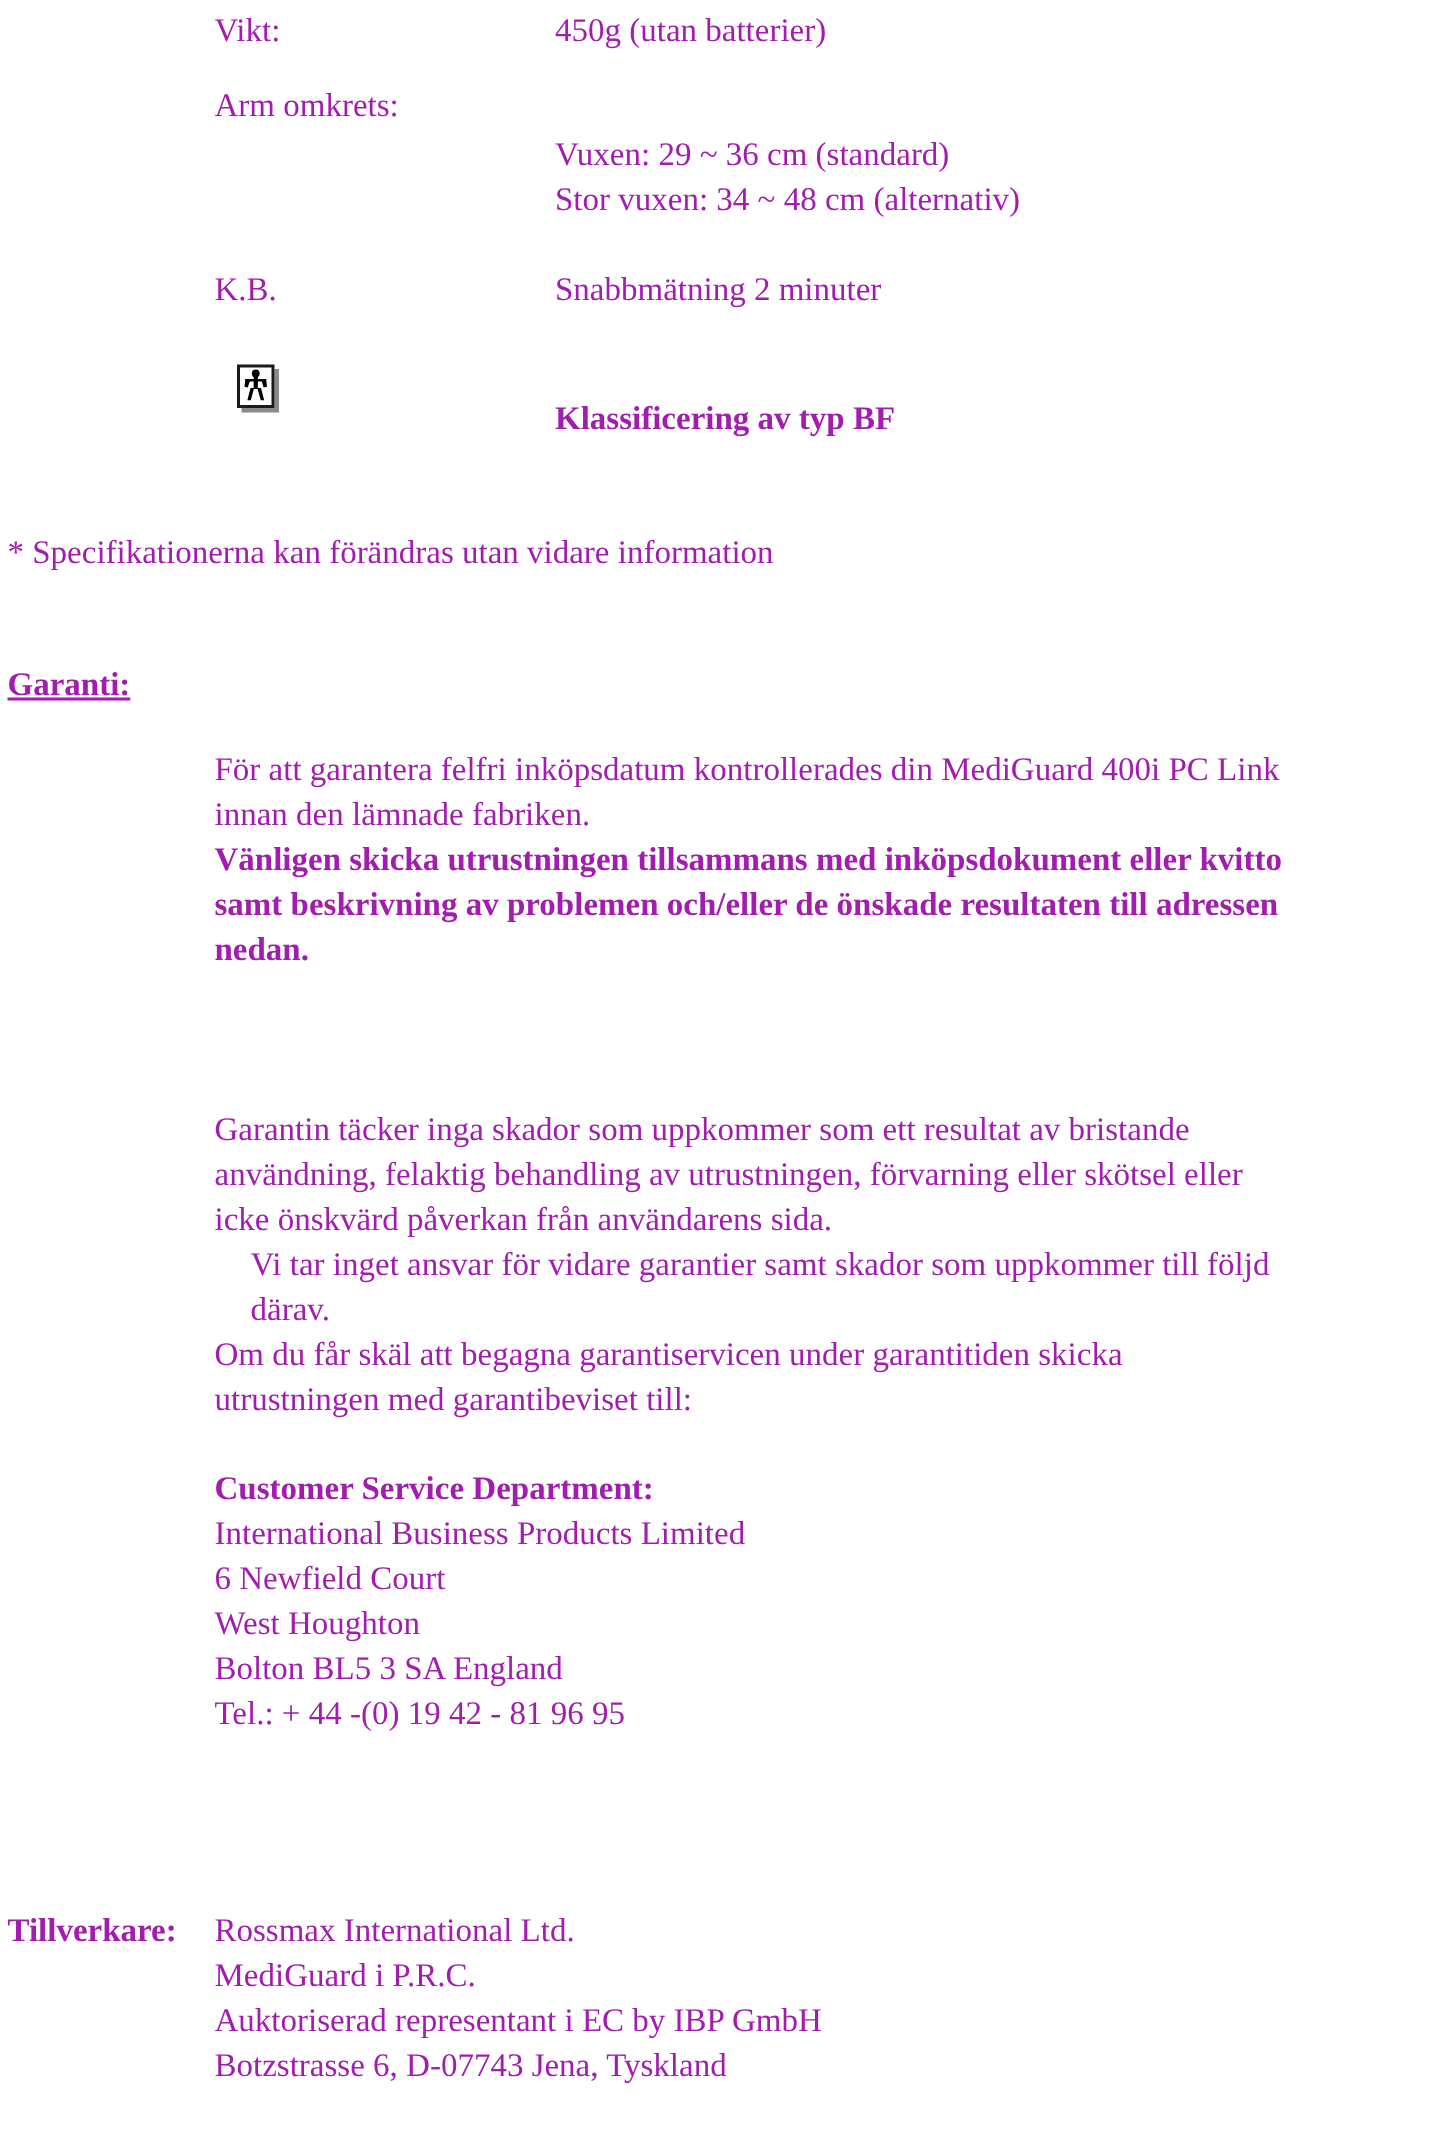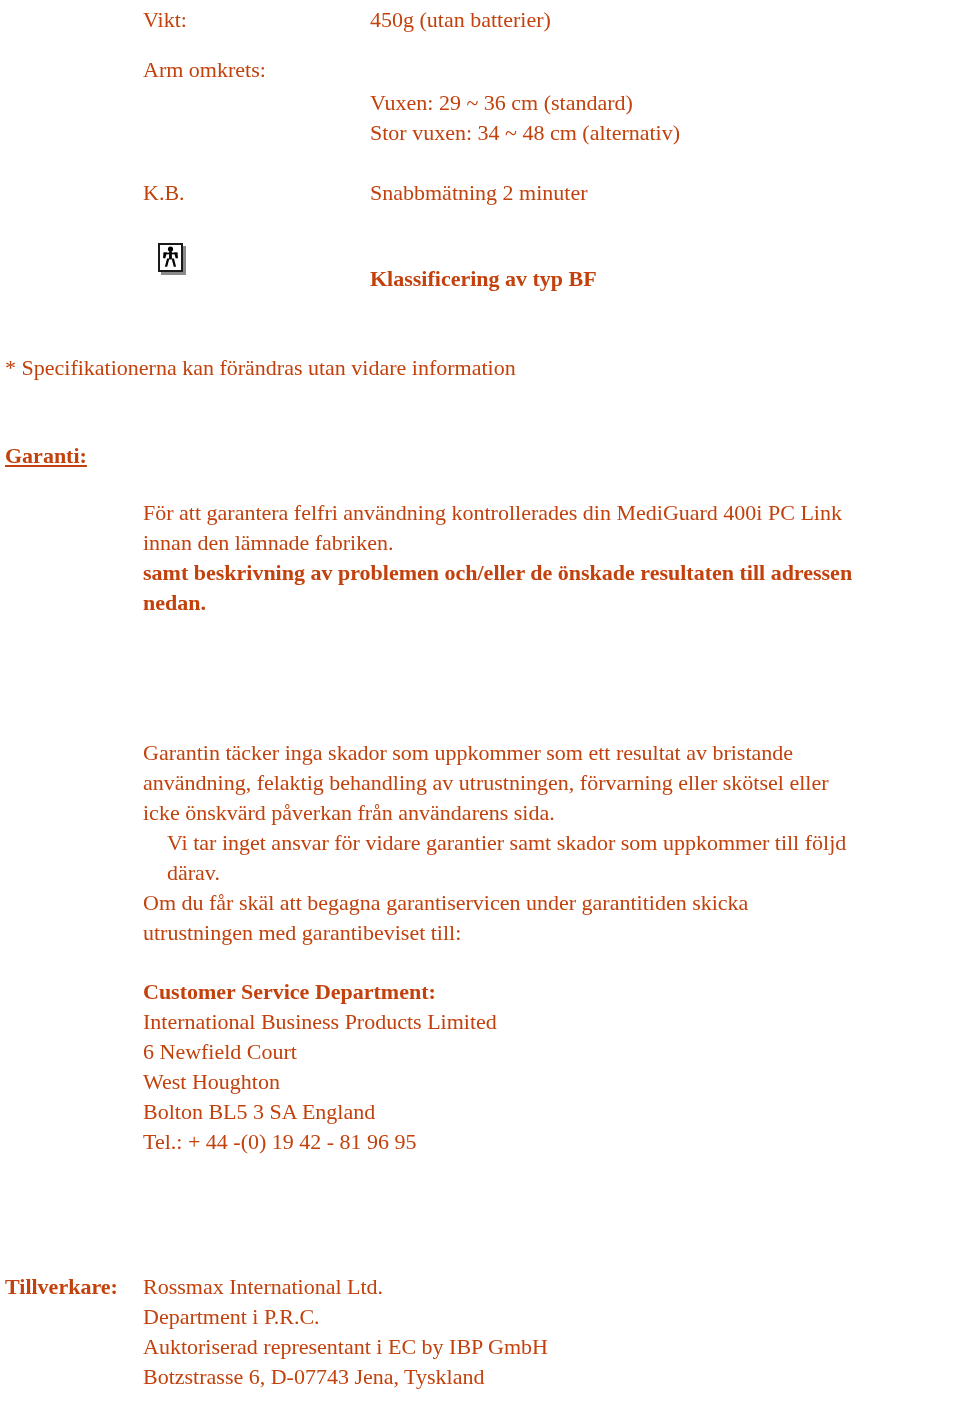--- a/index.html
+++ b/index.html
@@ -6,21 +6,21 @@
   html, body {
     margin: 0;
     padding: 0;
     background: #ffffff;
   }
   .page {
     position: relative;
     width: 960px;
     height: 1420px;
     background: #ffffff;
-    color: #c2410c;
+    color: #a21caf;
     font-family: "Liberation Serif", "DejaVu Serif", serif;
     font-size: 22px;
     line-height: 30px;
     overflow: hidden;
   }
 
   
   .line {
     position: absolute;
     white-space: nowrap;
@@ -124,25 +124,26 @@
     </svg>
   </div>
 
   <div class="line spec-value" style="top:264px;font-weight:bold;">Klassificering av typ BF</div>
 
   <div class="line flush-left" style="top:353px;">* Specifikationerna kan förändras utan vidare information</div>
 
   <div class="line flush-left bold under" style="top:441px;">Garanti:</div>
 
   <div class="block body-block" style="top:498px;">
-    <p>För att garantera felfri användning kontrollerades din MediGuard 400i PC Link</p>
+    <p>För att garantera felfri inköpsdatum kontrollerades din MediGuard 400i PC Link</p>
     <p>innan den lämnade fabriken.</p>
   </div>
 
   <div class="block body-block heavy" style="top:558px;">
+    <p>Vänligen skicka utrustningen tillsammans med inköpsdokument eller kvitto</p>
     <p>samt beskrivning av problemen och/eller de önskade resultaten till adressen</p>
     <p>nedan.</p>
   </div>
 
 
   <div class="block body-block" style="top:738px;">
     <p>Garantin täcker inga skador som uppkommer som ett resultat av bristande</p>
     <p>användning, felaktig behandling av utrustningen, förvarning eller skötsel eller</p>
     <p>icke önskvärd påverkan från användarens sida.</p>
   </div>
@@ -163,18 +164,18 @@
     <div>6 Newfield Court</div>
     <div>West Houghton</div>
     <div>Bolton BL5 3 SA England</div>
     <div>Tel.: + 44 -(0) 19 42 - 81 96 95</div>
   </div>
 
   <div class="line flush-left bold" style="top:1272px;">Tillverkare:</div>
 
   <div class="block addr-block" style="top:1272px;">
     <div>Rossmax International Ltd.</div>
-    <div>Department i P.R.C.</div>
+    <div>MediGuard i P.R.C.</div>
     <div>Auktoriserad representant i EC by IBP GmbH</div>
     <div>Botzstrasse 6, D-07743 Jena, Tyskland</div>
   </div>
 
 </div>
 
 </body></html>

